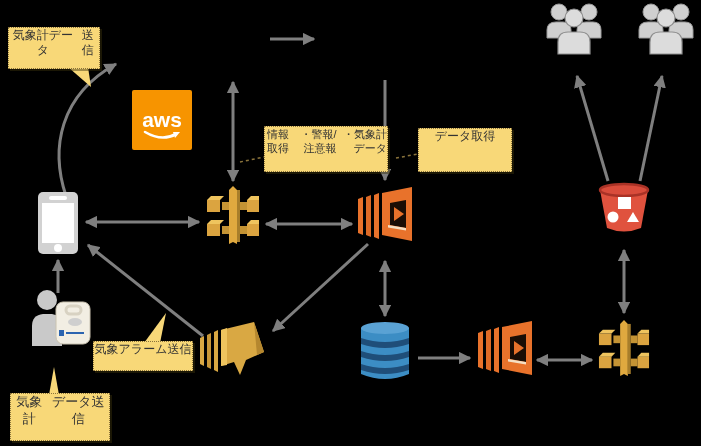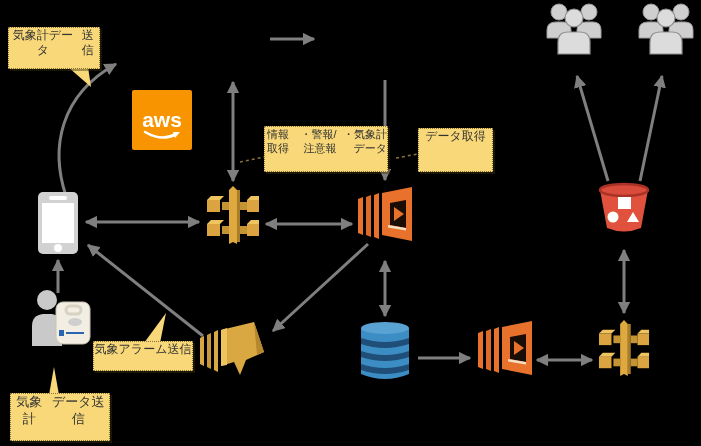--- a/index.html
+++ b/index.html
@@ -8,21 +8,21 @@
   .overlay{position:absolute;left:0;top:0;z-index:1;}
   .icon{position:absolute;z-index:2;}
   .callout{position:absolute;z-index:3;background:#F8D878;border:1px dotted #8A733B;
            color:#333;display:flex;flex-direction:row;justify-content:center;
            text-align:center;box-shadow:2px 2px 0 rgba(60,50,10,.45);
            font-size:12px;line-height:1.28;box-sizing:border-box;}
   .callout span{display:block;}
   .callout .left{text-align:right;padding-left:5px;}
   #c1{left:8px;top:27px;width:92px;height:42px;}
   #c2{left:264px;top:126px;width:124px;height:46px;font-size:11px;}
-  #c3{left:418px;top:128px;width:75px;height:44px;}
+  #c3{left:418px;top:128px;width:94px;height:44px;}
   #c4{left:93px;top:341px;width:100px;height:30px;}
   #c5{left:10px;top:393px;width:100px;height:48px;font-size:13px;}
 </style>
 </head>
 <body>
 
 <svg class="overlay" width="701" height="446">
   <defs>
     <marker id="mk" viewBox="0 0 10 10" refX="9" refY="5" markerWidth="4.2" markerHeight="4.2" orient="auto-start-reverse">
       <path d="M0 0 L10 5 L0 10 Z" fill="#7F7F7F"></path>

